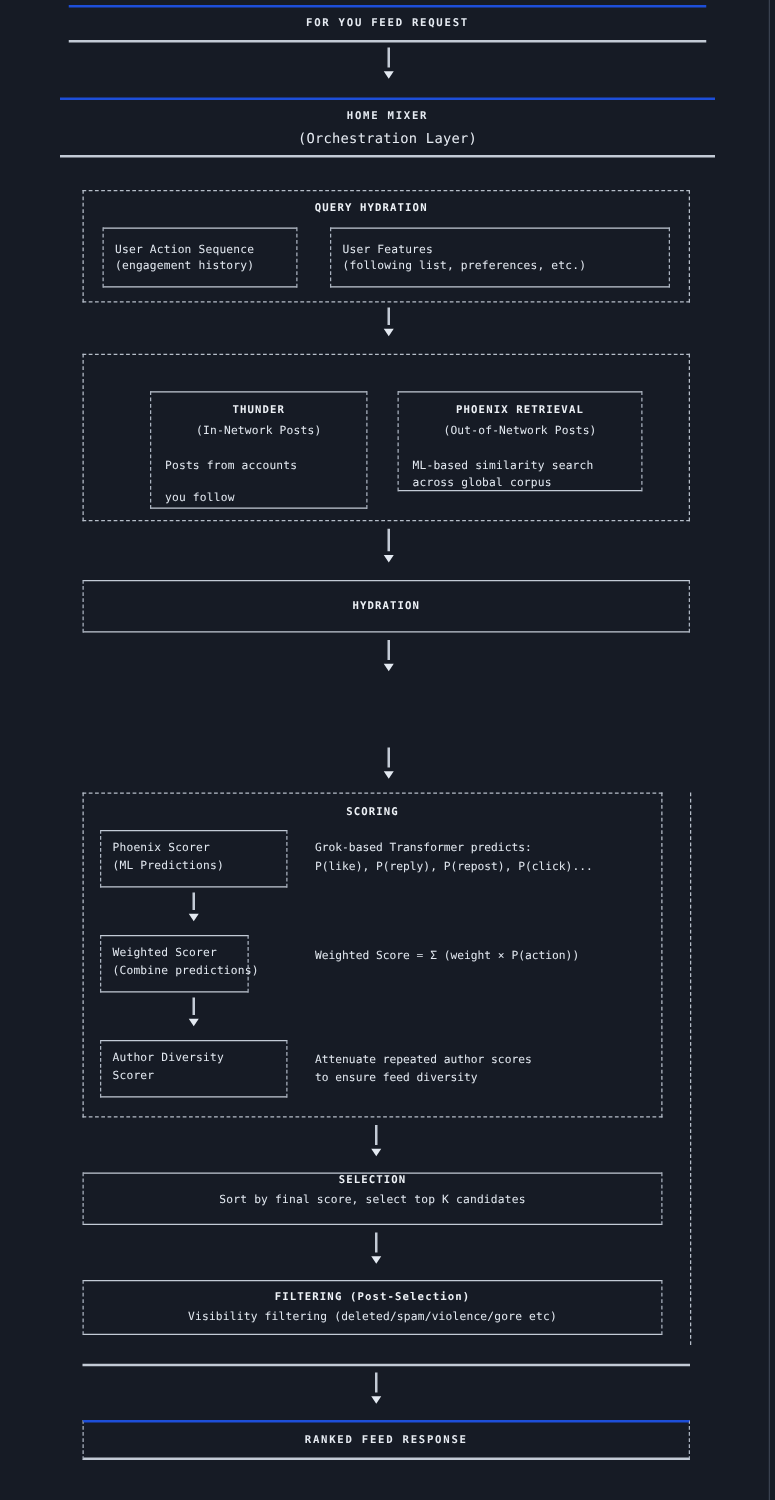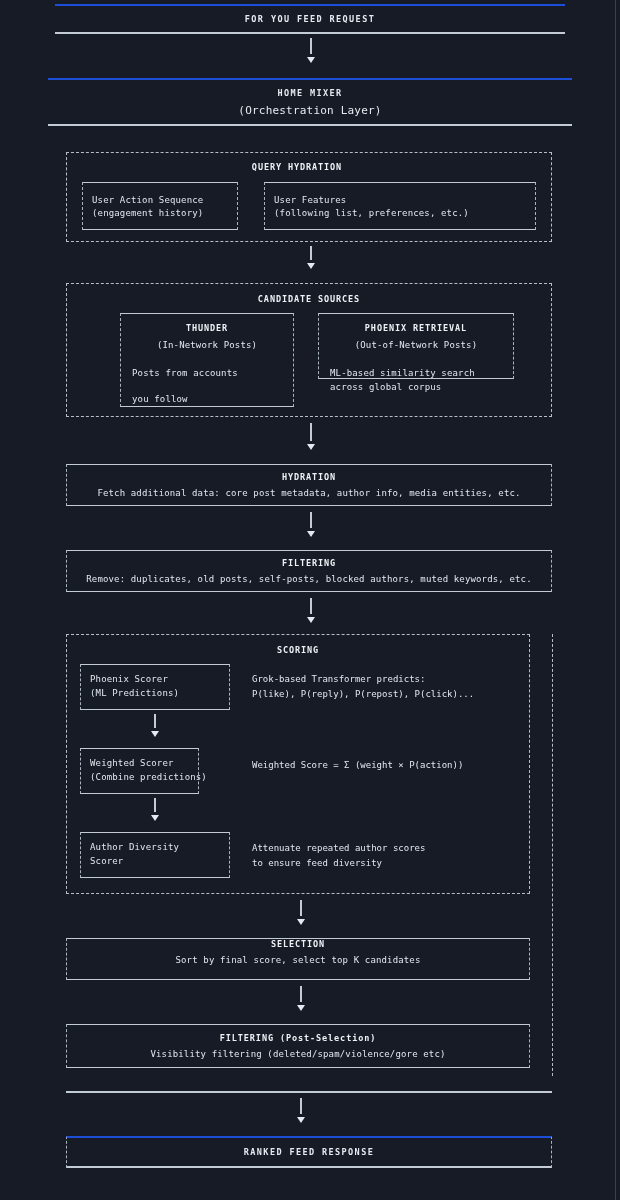--- a/index.html
+++ b/index.html
@@ -172,55 +172,49 @@
     <div class="sub leftlabel" style="margin-bottom:3px;">User Features</div>
     <div class="sub leftlabel">(following list, preferences, etc.)</div>
   </div>
 
   <div class="arrow" style="left:306px; top:246px; width:10px; height:32px;">
     <div class="stem" style="height:14px;"></div>
     <div class="head"></div>
   </div>
 
   <div class="group" style="left:66px; top:283px; width:486px; height:134px;"></div>
-  <div class="title" style="position:absolute; left:66px; top:294px; width:486px;">CANDIDATE SOURCES</div>
 
   <div class="boxed" style="left:120px; top:313px; width:174px; height:94px; display:flex; flex-direction:column; padding:9px 0 0 0;">
     <div class="title" style="width:100%;">THUNDER</div>
     <div class="sub" style="width:100%; text-align:center; margin-top:7px;">(In-Network Posts)</div>
     <div class="sub leftlabel" style="margin-top:18px; padding-left:11px;">Posts from accounts</div>
     <div class="sub leftlabel" style="margin-top:16px; padding-left:11px;">you follow</div>
   </div>
 
-  <div class="boxed" style="left:318px; top:313px; width:196px; height:66px; display:flex; flex-direction:column; padding:9px 0 0 0;">
+  <div class="boxed" style="left:318px; top:313px; width:196px; height:80px; display:flex; flex-direction:column; padding:9px 0 0 0;">
     <div class="title" style="width:100%;">PHOENIX RETRIEVAL</div>
     <div class="sub" style="width:100%; text-align:center; margin-top:7px;">(Out-of-Network Posts)</div>
     <div class="sub leftlabel" style="margin-top:18px; padding-left:11px;">ML-based similarity search</div>
     <div class="sub leftlabel" style="margin-top:4px; padding-left:11px;">across global corpus</div>
   </div>
 
   <div class="arrow" style="left:306px; top:423px; width:10px; height:36px;">
     <div class="stem" style="height:18px;"></div>
     <div class="head"></div>
   </div>
 
   <div class="boxed" style="left:66px; top:464px; width:486px; height:42px; display:flex; flex-direction:column; align-items:center; justify-content:center;">
     <div class="title">HYDRATION</div>
-    <div class="sub" style="margin-top:6px;">Fetch additional data: core post metadata, author info, media entities, etc.</div>
   </div>
 
   <div class="arrow" style="left:306px; top:512px; width:10px; height:34px;">
     <div class="stem" style="height:16px;"></div>
     <div class="head"></div>
   </div>
 
-  <div class="boxed" style="left:66px; top:550px; width:486px; height:42px; display:flex; flex-direction:column; align-items:center; justify-content:center;">
-    <div class="title">FILTERING</div>
-    <div class="sub" style="margin-top:6px;">Remove: duplicates, old posts, self-posts, blocked authors, muted keywords, etc.</div>
-  </div>
 
   <div class="arrow" style="left:306px; top:598px; width:10px; height:34px;">
     <div class="stem" style="height:16px;"></div>
     <div class="head"></div>
   </div>
 
   <div class="group" style="left:66px; top:634px; width:464px; height:260px;"></div>
   <div class="title" style="position:absolute; left:66px; top:645px; width:464px;">SCORING</div>
 
   <div class="rail" style="left:552px; top:634px; height:442px;"></div>

